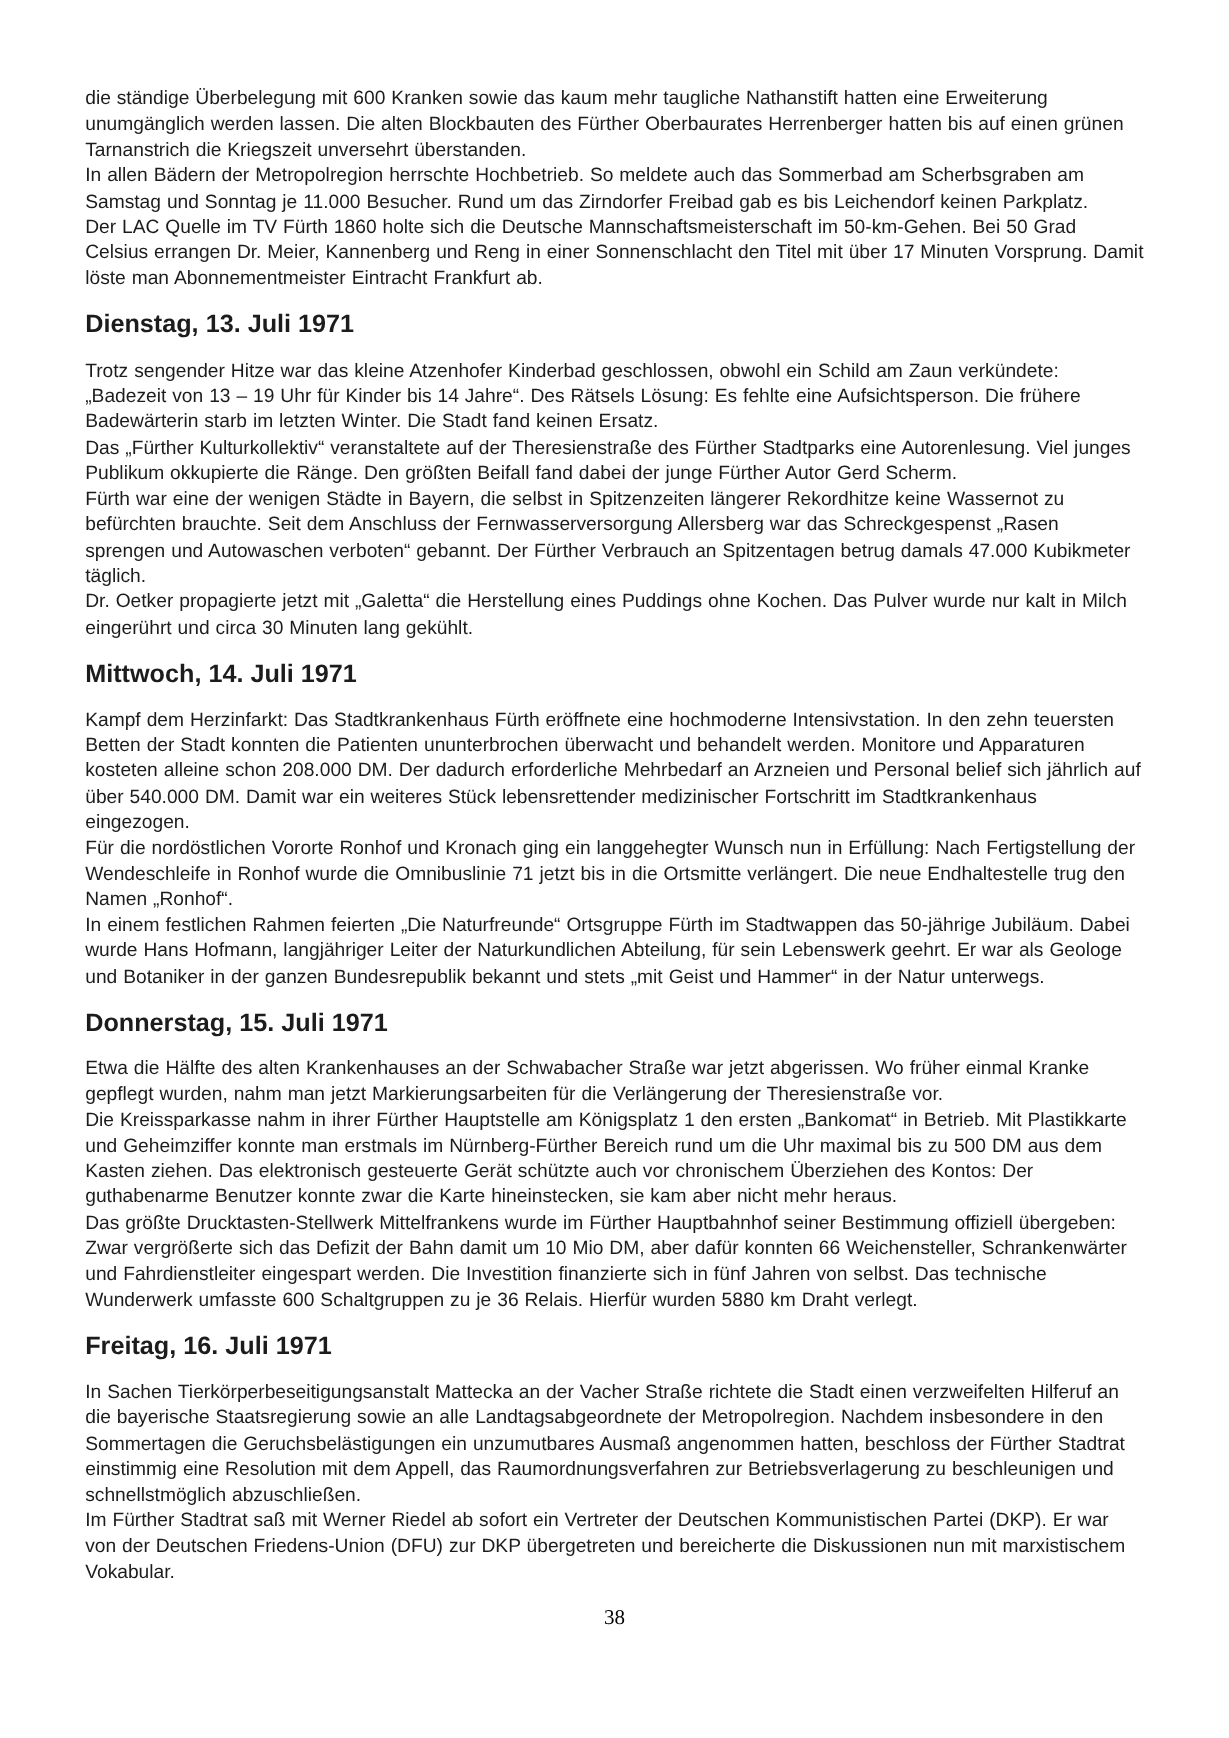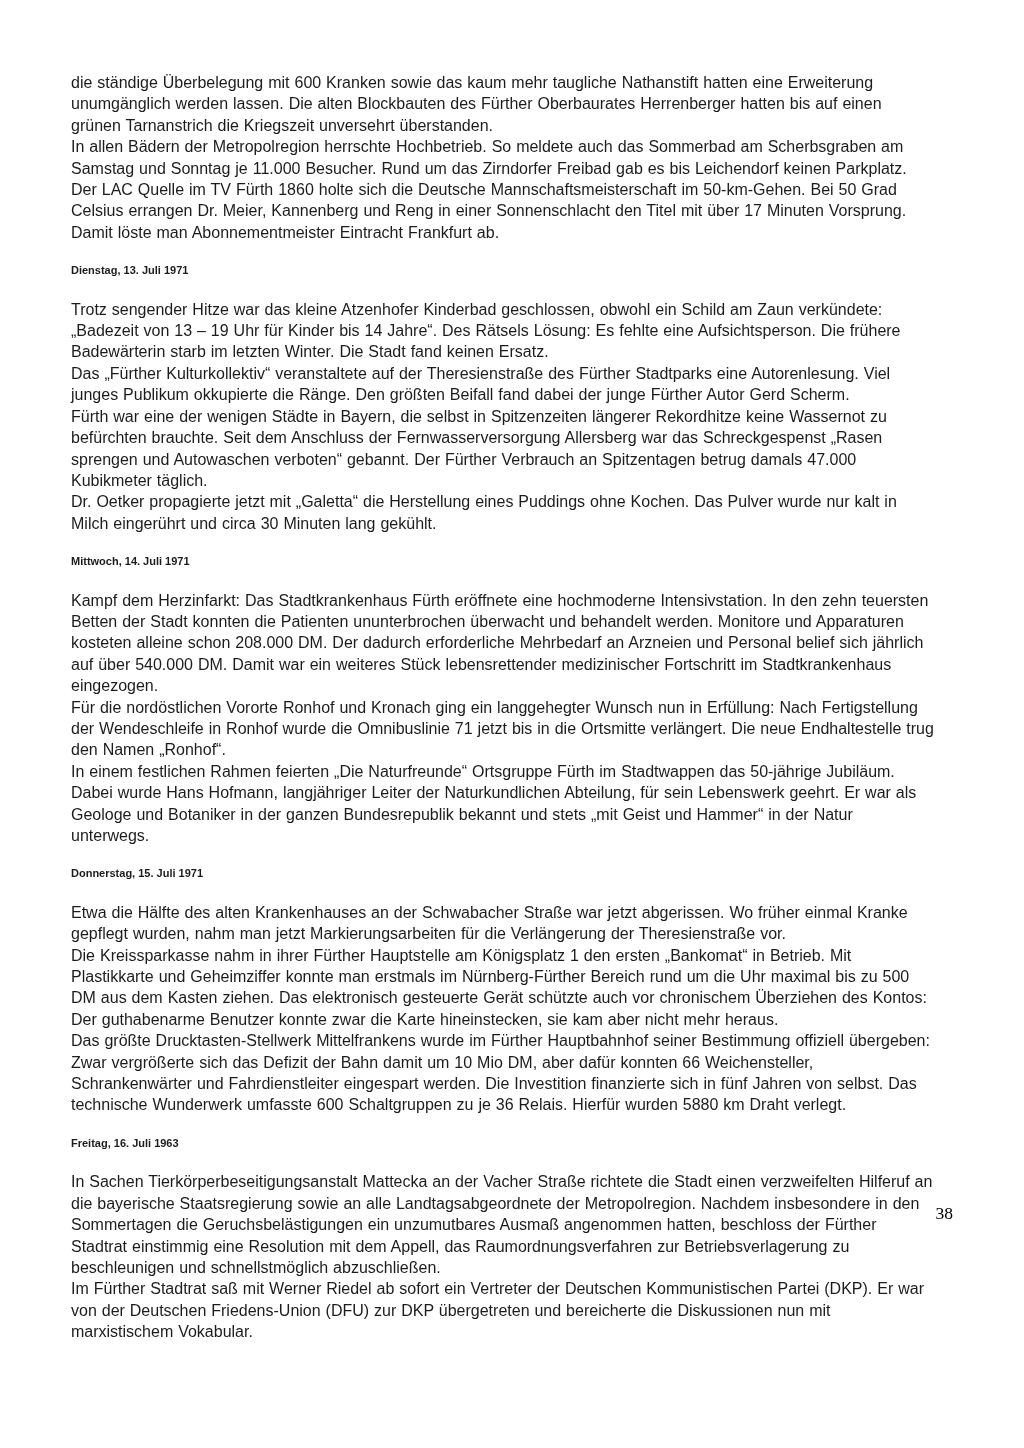--- a/index.html
+++ b/index.html
@@ -14,35 +14,35 @@
     color: #1c1c1c;
     -webkit-font-smoothing: antialiased;
   }
   .page {
     box-sizing: border-box;
     width: 1024px;
     height: 1276px;
     padding: 72px 71px 52px 71px;
     background: #ffffff;
     display: flex;
-    flex-direction: row;
+    flex-direction: column;
   }
   .doc-body {
     width: 882px;
   }
   .para {
     margin: 0;
     font-size: 16px;
     line-height: 21.4px;
     text-align: left;
     word-spacing: 0.5px;
   }
   .heading {
     margin: 17px 0 17px 0;
-    font-size: 11px;
+    font-size: 21px;
     font-weight: bold;
     line-height: 21.4px;
   }
   .footer {
     margin-top: auto;
     padding-top: 16px;
   }
   .page-number {
     text-align: center;
     font-family: "Liberation Serif", serif;
@@ -64,20 +64,20 @@
       <p class="para">Fürth war eine der wenigen Städte in Bayern, die selbst in Spitzenzeiten längerer Rekordhitze keine Wassernot zu befürchten brauchte. Seit dem Anschluss der Fernwasserversorgung Allersberg war das Schreckgespenst „Rasen sprengen und Autowaschen verboten“ gebannt. Der Fürther Verbrauch an Spitzentagen betrug damals 47.000 Kubikmeter täglich.</p>
       <p class="para">Dr. Oetker propagierte jetzt mit „Galetta“ die Herstellung eines Puddings ohne Kochen. Das Pulver wurde nur kalt in Milch eingerührt und circa 30 Minuten lang gekühlt.</p>
       <h2 class="heading">Mittwoch, 14. Juli 1971</h2>
       <p class="para">Kampf dem Herzinfarkt: Das Stadtkrankenhaus Fürth eröffnete eine hochmoderne Intensivstation. In den zehn teuersten Betten der Stadt konnten die Patienten ununterbrochen überwacht und behandelt werden. Monitore und Apparaturen kosteten alleine schon 208.000 DM. Der dadurch erforderliche Mehrbedarf an Arzneien und Personal belief sich jährlich auf über 540.000 DM. Damit war ein weiteres Stück lebensrettender medizinischer Fortschritt im Stadtkrankenhaus eingezogen.</p>
       <p class="para">Für die nordöstlichen Vororte Ronhof und Kronach ging ein langgehegter Wunsch nun in Erfüllung: Nach Fertigstellung der Wendeschleife in Ronhof wurde die Omnibuslinie 71 jetzt bis in die Ortsmitte verlängert. Die neue Endhaltestelle trug den Namen „Ronhof“.</p>
       <p class="para">In einem festlichen Rahmen feierten „Die Naturfreunde“ Ortsgruppe Fürth im Stadtwappen das 50-jährige Jubiläum. Dabei wurde Hans Hofmann, langjähriger Leiter der Naturkundlichen Abteilung, für sein Lebenswerk geehrt. Er war als Geologe und Botaniker in der ganzen Bundesrepublik bekannt und stets „mit Geist und Hammer“ in der Natur unterwegs.</p>
       <h2 class="heading">Donnerstag, 15. Juli 1971</h2>
       <p class="para">Etwa die Hälfte des alten Krankenhauses an der Schwabacher Straße war jetzt abgerissen. Wo früher einmal Kranke gepflegt wurden, nahm man jetzt Markierungsarbeiten für die Verlängerung der Theresienstraße vor.</p>
       <p class="para">Die Kreissparkasse nahm in ihrer Fürther Hauptstelle am Königsplatz 1 den ersten „Bankomat“ in Betrieb. Mit Plastikkarte und Geheimziffer konnte man erstmals im Nürnberg-Fürther Bereich rund um die Uhr maximal bis zu 500 DM aus dem Kasten ziehen. Das elektronisch gesteuerte Gerät schützte auch vor chronischem Überziehen des Kontos: Der guthabenarme Benutzer konnte zwar die Karte hineinstecken, sie kam aber nicht mehr heraus.</p>
       <p class="para">Das größte Drucktasten-Stellwerk Mittelfrankens wurde im Fürther Hauptbahnhof seiner Bestimmung offiziell übergeben: Zwar vergrößerte sich das Defizit der Bahn damit um 10 Mio DM, aber dafür konnten 66 Weichensteller, Schrankenwärter und Fahrdienstleiter eingespart werden. Die Investition finanzierte sich in fünf Jahren von selbst. Das technische Wunderwerk umfasste 600 Schaltgruppen zu je 36 Relais. Hierfür wurden 5880 km Draht verlegt.</p>
-      <h2 class="heading">Freitag, 16. Juli 1963</h2>
+      <h2 class="heading">Freitag, 16. Juli 1971</h2>
       <p class="para">In Sachen Tierkörperbeseitigungsanstalt Mattecka an der Vacher Straße richtete die Stadt einen verzweifelten Hilferuf an die bayerische Staatsregierung sowie an alle Landtagsabgeordnete der Metropolregion. Nachdem insbesondere in den Sommertagen die Geruchsbelästigungen ein unzumutbares Ausmaß angenommen hatten, beschloss der Fürther Stadtrat einstimmig eine Resolution mit dem Appell, das Raumordnungsverfahren zur Betriebsverlagerung zu beschleunigen und schnellstmöglich abzuschließen.</p>
       <p class="para">Im Fürther Stadtrat saß mit Werner Riedel ab sofort ein Vertreter der Deutschen Kommunistischen Partei (DKP). Er war von der Deutschen Friedens-Union (DFU) zur DKP übergetreten und bereicherte die Diskussionen nun mit marxistischem Vokabular.</p>
     </div>
   <div class="footer">
     <div class="page-number">38</div>
   </div>
 </div>
 
 </body></html>

